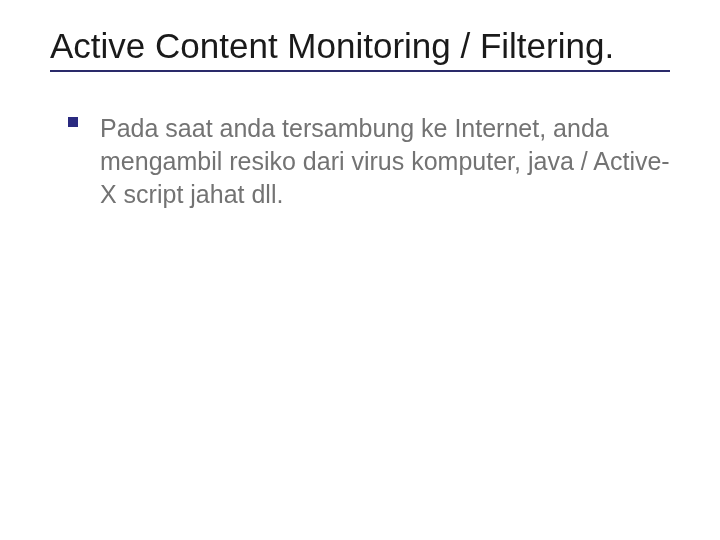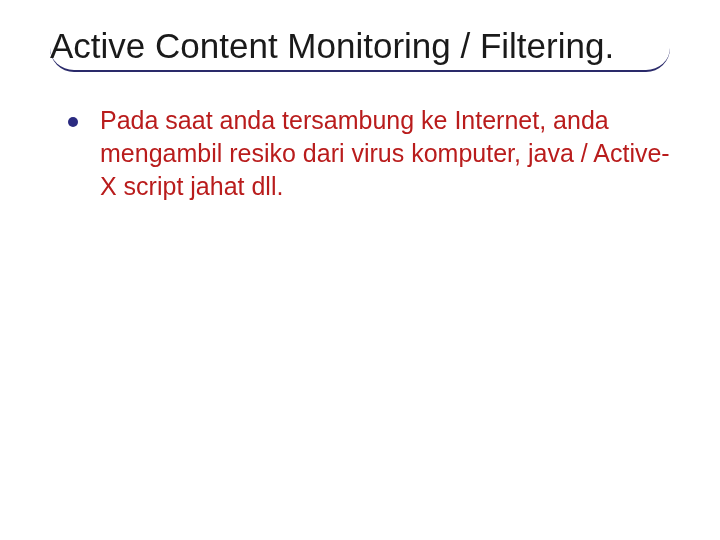--- a/index.html
+++ b/index.html
@@ -1,19 +1,18 @@
 <!DOCTYPE html>
 <html><head>
   <meta charset="utf-8">
   <style>
     * {
       margin: 0;
       padding: 0;
       box-sizing: border-box;
-      border-radius: 26px;
     }
     body {
       width: 720px;
       height: 540px;
       background: #ffffff;
       font-family: Verdana, Tahoma, Arial, sans-serif;
       overflow: hidden;
     }
     .slide {
       width: 100%;
@@ -42,23 +41,24 @@
     .bullet-marker {
       width: 10px;
       height: 10px;
       background: #2a2a80;
       flex-shrink: 0;
       margin-top: 13px;
       margin-right: 22px;
     }
     .bullet-text {
       font-size: 25px;
-      color: #b91c1c;
+      color: #737373;
       line-height: 1.32;
       letter-spacing: 0px;
+      margin-top: 8px;
     }
   </style>
 </head>
 <body>
 
 <div class="slide">
   <h1 class="title">Active Content Monitoring / Filtering.</h1>
   <ul class="bullets">
     <li>
       <span class="bullet-marker"></span>

